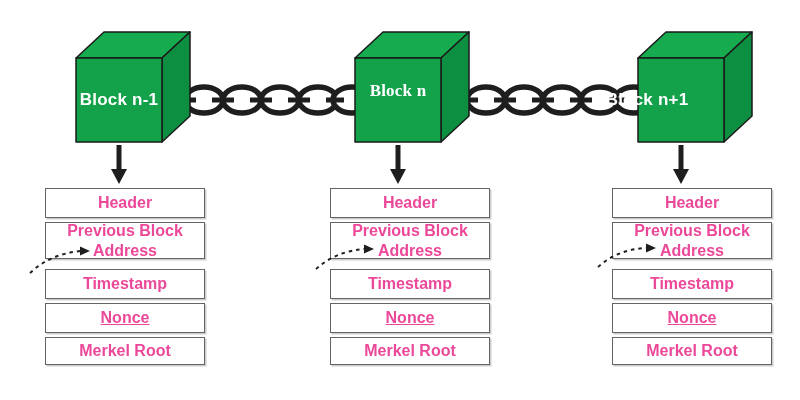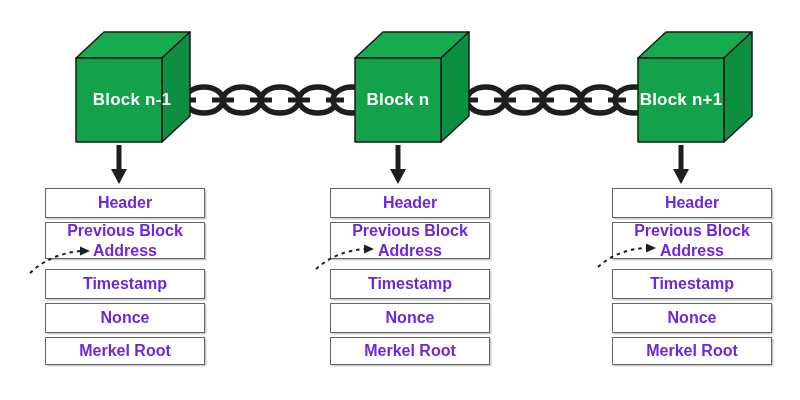--- a/index.html
+++ b/index.html
@@ -3,43 +3,43 @@
 <meta charset="utf-8">
 <style>
   html,body{margin:0;padding:0;background:#ffffff;}
   body{width:800px;height:400px;position:relative;overflow:hidden;
        font-family:"Liberation Sans",sans-serif;}
 
   
   .fbox{position:absolute;width:160px;background:#ffffff;
         border:1.5px solid #636466;box-shadow:1.5px 1.5px 0 rgba(110,110,110,.35);
         display:flex;align-items:center;justify-content:center;text-align:center;
-        color:#6d28d9;font-weight:700;font-size:16px;line-height:1.22;
+        color:#ec4899;font-weight:700;font-size:16px;line-height:1.22;
         box-sizing:border-box;padding:0 8px;}
   .row-header   {top:188px;height:30px;}
   .row-prev     {top:222px;height:37px;}
   .row-time     {top:269px;height:30px;}
-  .row-nonce    {top:303px;height:30px;}
+  .row-nonce    {top:303px;height:30px;text-decoration:underline;}
   .row-merkel   {top:337px;height:28px;}
   .col1{left:45px;} .col2{left:330px;} .col3{left:612px;}
 
   
   svg.layer{position:absolute;top:0;left:0;pointer-events:none;}
   .cube-face{stroke:#1A1A1A;stroke-width:1.5;stroke-linejoin:round;}
   .chain-ring{fill:#ffffff;stroke:#1E1E1E;stroke-width:5.5;}
   .chain-bar{stroke:#1E1E1E;stroke-width:5;stroke-linecap:butt;}
   .arrow-shaft{stroke:#1E1E1E;stroke-width:5;}
   .arrow-head{fill:#1E1E1E;}
   .dash-curve{fill:none;stroke:#1E1E1E;stroke-width:2;stroke-dasharray:3.5 4;}
 
   
   .cube-label{position:absolute;width:86px;height:84px;display:flex;
         align-items:center;justify-content:center;color:#ffffff;
         font-weight:700;font-size:17px;letter-spacing:.2px;}
-  .cl1{left:76px;top:58px;padding-left:13px;} .cl2{left:355px;top:58px;} .cl3{left:638px;top:58px;}
+  .cl1{left:76px;top:58px;} .cl2{left:355px;top:49px;font-family:Liberation Serif, serif;} .cl3{left:604px;top:58px;}
 </style>
 </head>
 <body>
 
 <div>
   <div class="fbox col1 row-header">Header</div>
   <div class="fbox col1 row-prev">Previous Block Address</div>
   <div class="fbox col1 row-time">Timestamp</div>
   <div class="fbox col1 row-nonce">Nonce</div>
   <div class="fbox col1 row-merkel">Merkel Root</div>

